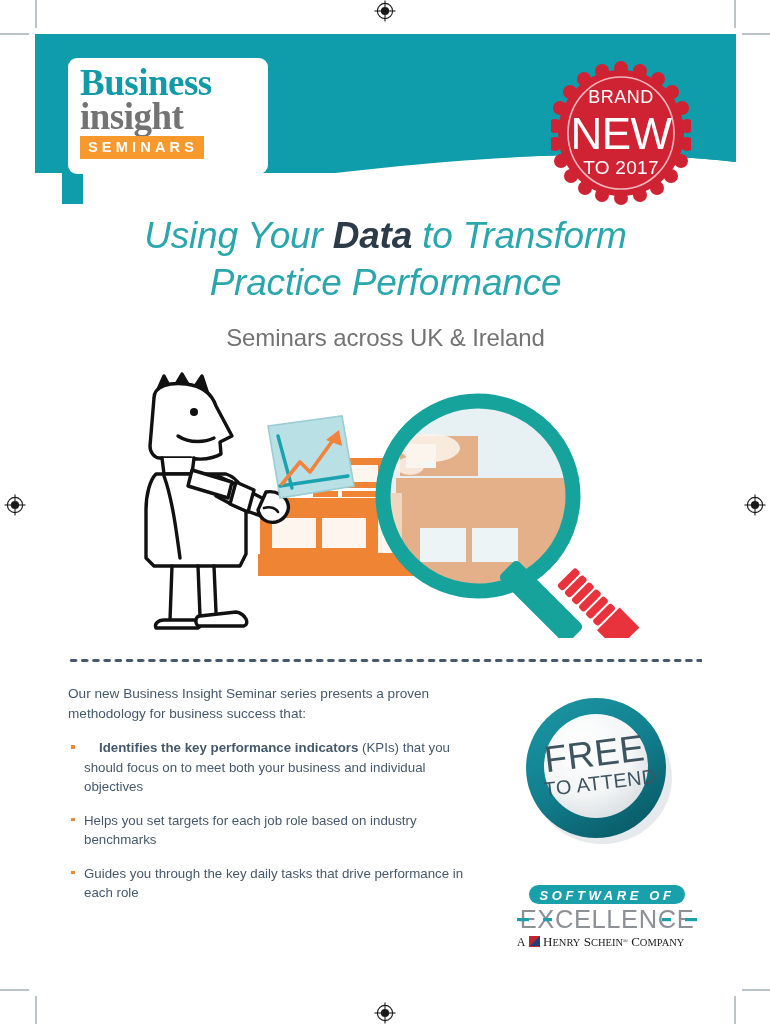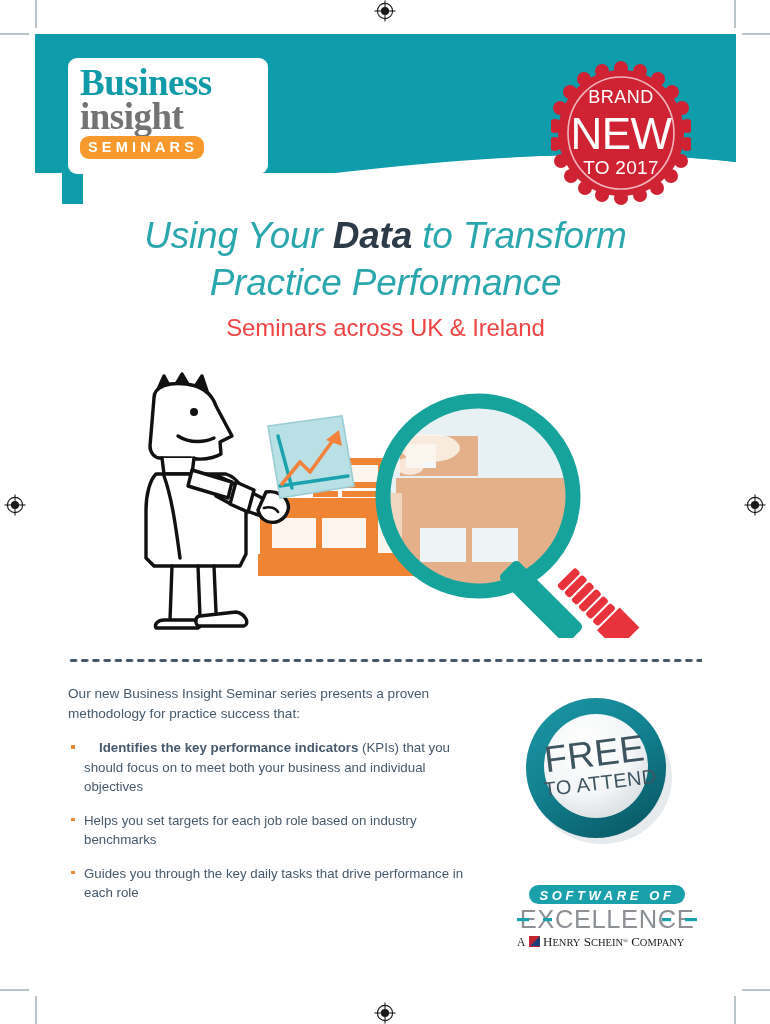--- a/index.html
+++ b/index.html
@@ -21,31 +21,31 @@
             background:#ffffff;border-radius:9px;}
   .logo-inner{position:absolute;left:12px;top:7px;width:180px;}
   .logo-business{font-family:"Liberation Serif","DejaVu Serif",serif;
       font-weight:bold;font-size:37px;line-height:0.95;color:#119aa8;
       letter-spacing:-0.5px;}
   .logo-insight{font-family:"Liberation Serif","DejaVu Serif",serif;
       font-weight:bold;font-size:37px;line-height:1.0;color:#737373;
       letter-spacing:-0.5px;margin-top:-2px;}
   .logo-seminars{margin-top:1px;background:#f7992d;color:#ffffff;
       font-size:14.5px;font-weight:bold;letter-spacing:4.2px;
-      padding:3px 6px 3px 8px;display:inline-block;line-height:1.15;border-radius:9px;}
+      padding:3px 6px 3px 8px;display:inline-block;line-height:1.15;}
 
   
   .badge-new{position:absolute;left:551px;top:60px;width:140px;height:146px;}
 
   
   .title-wrap{position:absolute;left:35px;top:212px;width:701px;text-align:center;}
   .title-l1,.title-l2{font-size:37px;line-height:47px;color:#2aa6ad;font-weight:normal;
        letter-spacing:-0.2px;font-style:italic;}
   .title-l1 .dark{color:#2c3b47;font-weight:600;}
-  .title-sub{margin-top:7px;font-size:24px;line-height:29px;color:#ef4444;
+  .title-sub{margin-top:17px;font-size:24px;line-height:29px;color:#737373;
        letter-spacing:-0.1px;}
 
   
   .illus{position:absolute;left:120px;top:358px;width:560px;height:280px;}
 
   
   .divider{position:absolute;left:68px;top:658px;width:634px;height:5px;
       background-image:radial-gradient(#46596b 48%,rgba(0,0,0,0) 52%);
       background-size:11.2px 5px;background-repeat:repeat-x;}
 
@@ -275,21 +275,21 @@
         <path d="M160,128 L228,118" stroke="#1aa3ae" stroke-width="3.4" fill="none" stroke-linecap="round"></path>
         <path d="M162,126 L180,104 L190,114 L216,78" stroke="#f2823c" stroke-width="3.6" fill="none" stroke-linecap="round" stroke-linejoin="round"></path>
         <polygon points="219,72 222,88 206,82" fill="#f2823c"></polygon>
       </g>
     </svg>
   </div>
 
   <div class="divider"></div>
 
   <div class="copy">
-    <p class="lede">Our new Business Insight Seminar series presents a proven methodology for practice success that:</p>
+    <p class="lede">Our new Business Insight Seminar series presents a proven methodology for business success that:</p>
     <ul class="bullets">
       <li><b>Identifies the key performance indicators</b><span> (KPIs) that you should focus on to meet both your business and individual objectives</span></li>
       <li><span>Helps you set targets for each job role based on industry benchmarks</span></li>
       <li><span>Guides you through the key daily tasks that drive performance in each role</span></li>
     </ul>
   </div>
 
   <div class="badge-free">
     <svg viewBox="0 0 166 152" width="166" height="152" aria-hidden="true">
       <defs>

